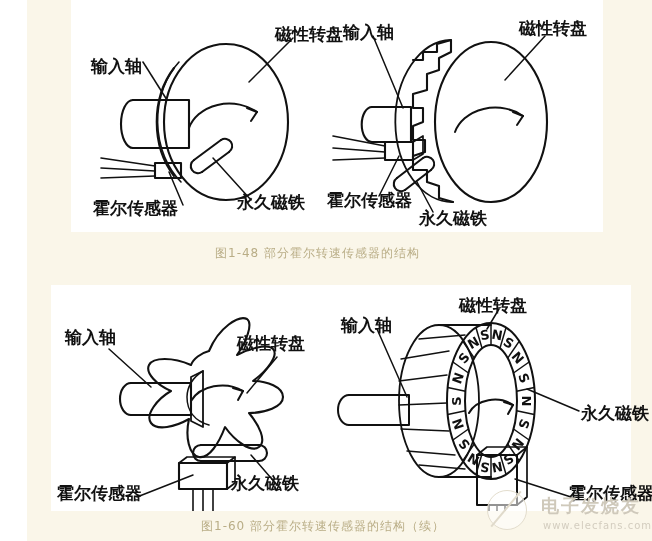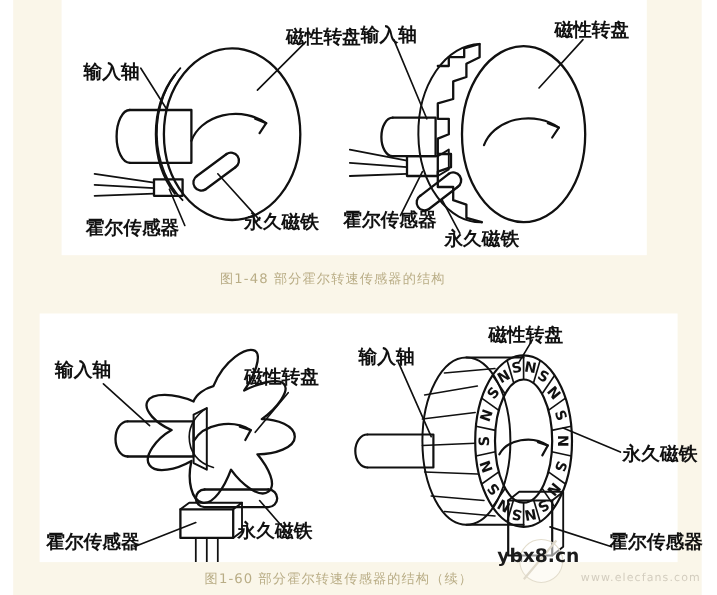--- a/index.html
+++ b/index.html
@@ -3,21 +3,21 @@
 <meta charset="utf-8">
 <style>
   html,body{margin:0;padding:0;}
   body{
     width:652px;height:541px;
     background:#ffffff;
     font-family:"DejaVu Sans","Liberation Sans",sans-serif;
     overflow:hidden;
     position:relative;
   }
-  #root{position:absolute;left:0;top:0;width:516px;height:541px;background:#ffffff;}
+  #root{position:absolute;left:15px;top:0;width:516px;height:541px;background:#ffffff;}
 
   
   .cream-band{position:absolute;background:#faf6e9;}
 
   .panel{position:absolute;background:#ffffff;}
 
   .fig{position:absolute;left:0;top:0;}
 
   .caption{
     position:absolute;
@@ -309,17 +309,17 @@
     <div class="lbl" style="left:290px;top:32px;">输入轴</div>
     <div class="lbl" style="left:530px;top:120px;">永久磁铁</div>
     <div class="lbl" style="left:518px;top:200px;">霍尔传感器</div>
   </div>
 
   <div class="caption" style="left:186px;top:518px;">图1-60  部分霍尔转速传感器的结构（续）</div>
 
   <div class="wm" style="left:452px;top:488px;width:200px;height:50px;">
     <div class="wm-circle" style="left:20px;top:2px;"></div>
     <div class="wm-slash" style="left:38px;top:-2px;"></div>
-    <div class="wm-ybx" style="position:absolute;left:0px;top:8px;">ybx8.cn</div>
+    <div class="wm-cn" style="position:absolute;left:74px;top:6px;">电子发烧友</div>
     <div class="wm-url" style="position:absolute;left:76px;top:32px;">www.elecfans.com</div>
   </div>
 
 </div>
 
 </body></html>

